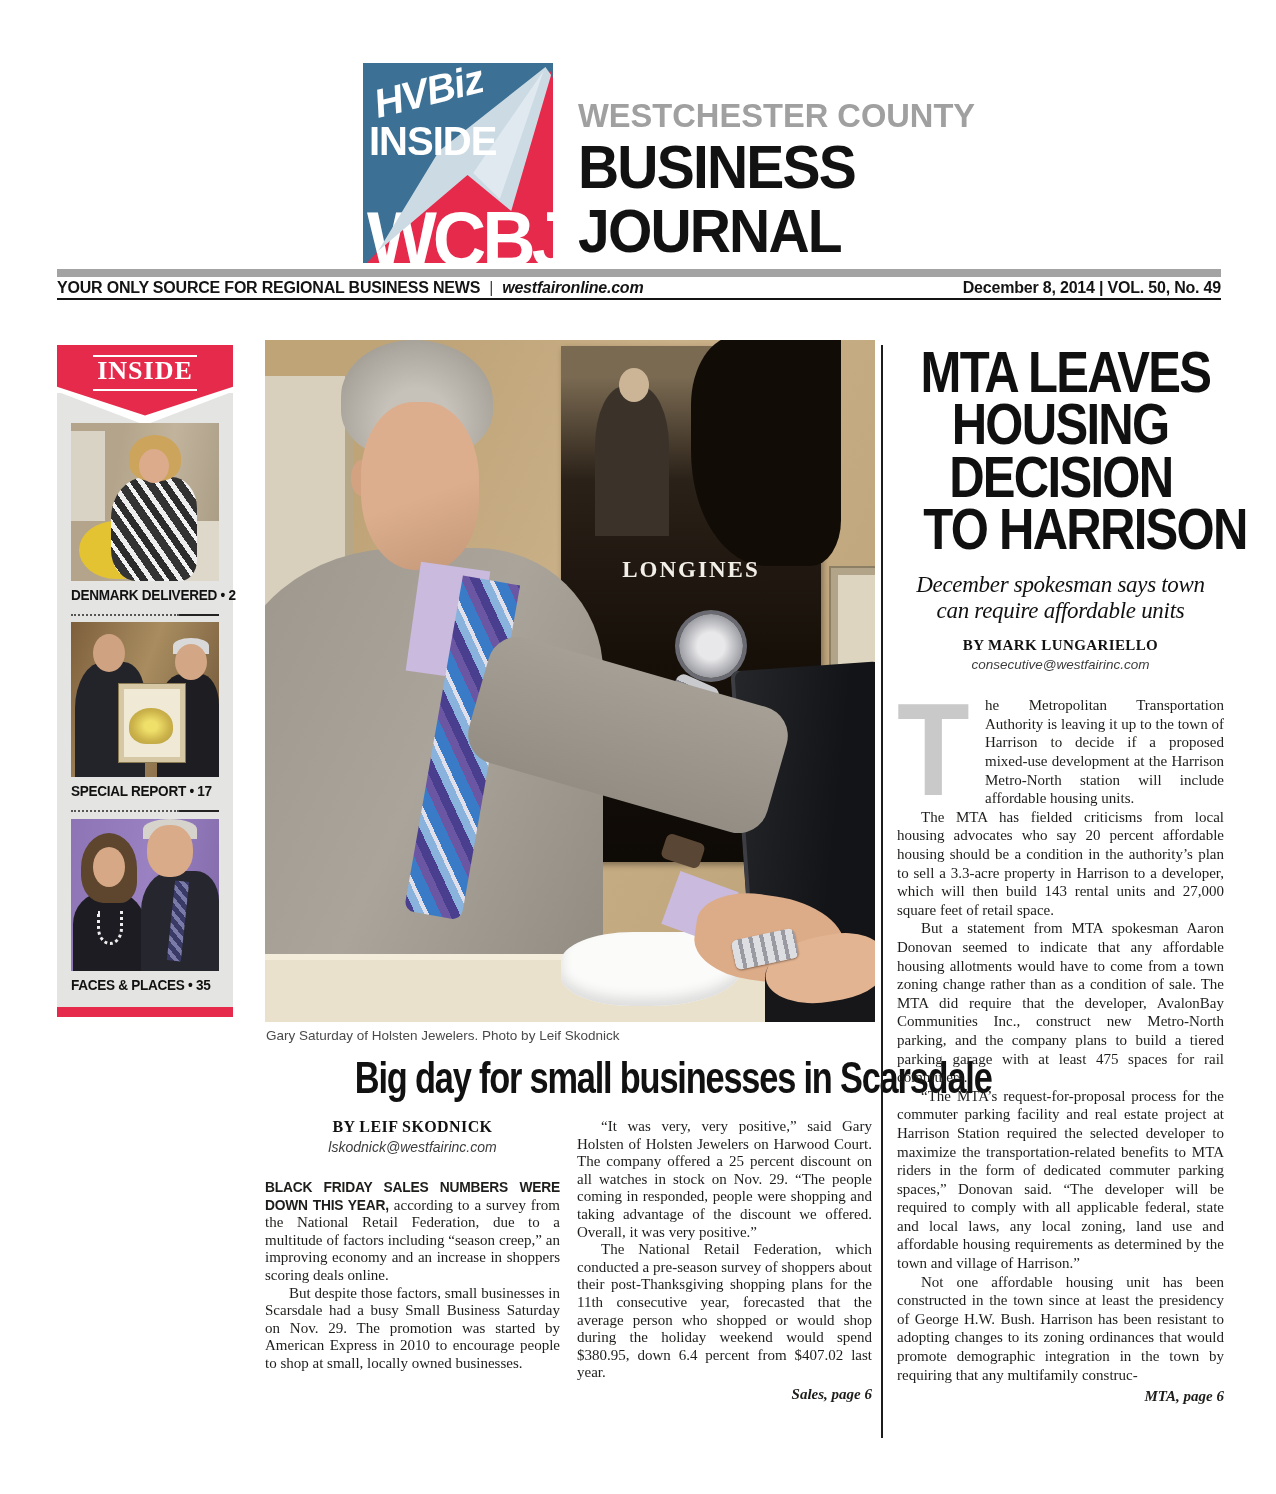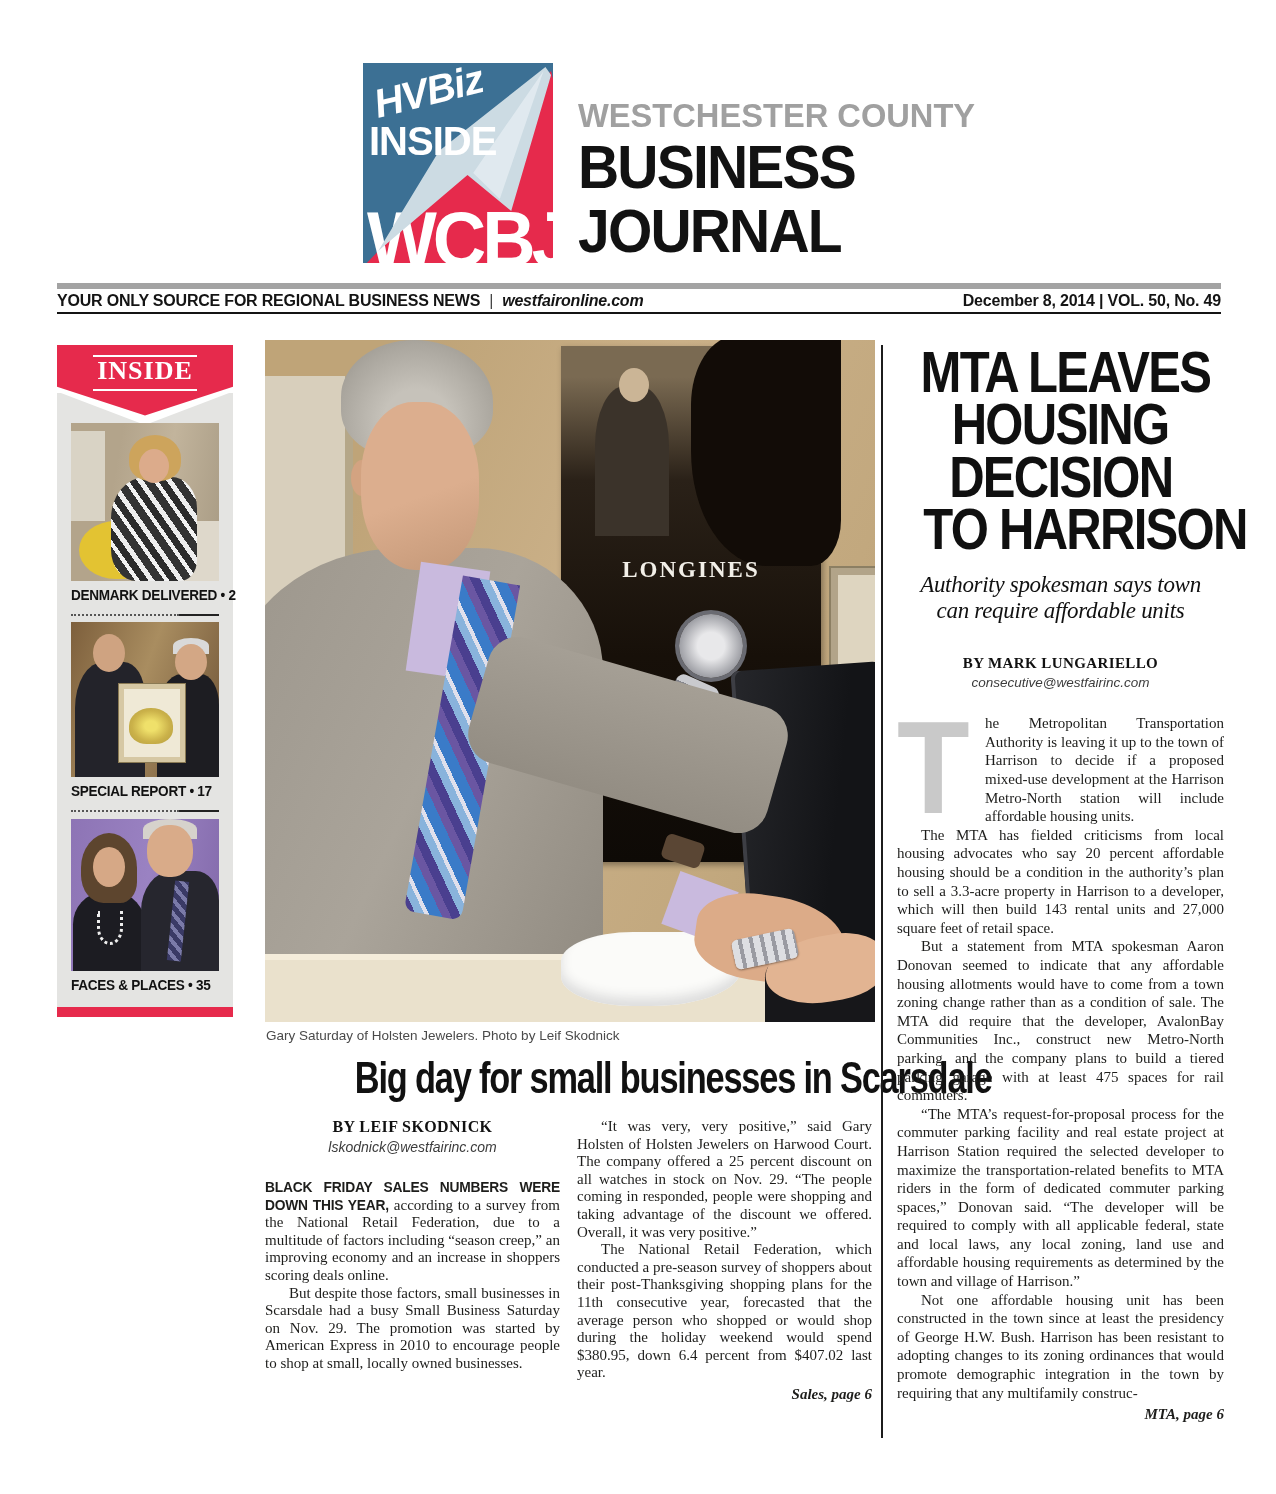--- a/index.html
+++ b/index.html
@@ -16,21 +16,21 @@
   .logo-wcbj{position:absolute;left:4px;bottom:-14px;color:#fff;font:bold 74px/1 "Liberation Sans",sans-serif;letter-spacing:-4px;transform:scaleY(1.05);}
   .logo-curl{position:absolute;inset:0;background:var(--curl);clip-path:polygon(96% 2%,99% 6%,78% 74%,55% 56%,8% 94%,40% 44%);}
   .logo-curl2{position:absolute;inset:0;background:#e8f0f3;clip-path:polygon(95% 4%,72% 68%,58% 55%);opacity:.7;}
   .logo-hvbiz{position:absolute;left:10px;top:8px;color:#fff;font:bold italic 40px/1 "Liberation Sans",sans-serif;transform:rotate(-14deg);letter-spacing:-1px;}
   .logo-inside{position:absolute;left:6px;top:58px;color:#fff;font:bold 40px/1 "Liberation Sans",sans-serif;letter-spacing:-1px;}
   .masthead-text{position:absolute;left:578px;top:98px;}
   .kicker{color:var(--kicker);font:bold 34px/1 "Liberation Sans",sans-serif;letter-spacing:0;white-space:nowrap;transform:scaleX(.96);transform-origin:left;}
   .mast-title{color:#121212;font:bold 62px/0.93 "Liberation Sans",sans-serif;letter-spacing:-2px;transform:scaleX(.92);transform-origin:left;margin-top:6px;}
 
   
-  .tagbar{position:absolute;left:57px;right:55px;top:283px;height:31px;border-top:6px solid #a3a3a3;border-bottom:2px solid #141414;display:flex;align-items:center;justify-content:space-between;font-family:"Liberation Sans",sans-serif;}
+  .tagbar{position:absolute;left:57px;right:55px;top:269px;height:31px;border-top:8px solid #a3a3a3;border-bottom:2px solid #141414;display:flex;align-items:center;justify-content:space-between;font-family:"Liberation Sans",sans-serif;}
   .tag-left{font-weight:bold;font-size:16px;color:#141414;letter-spacing:-.2px;display:flex;align-items:center;gap:9px;}
   .tag-site{font-style:italic;font-weight:bold;}
   .tag-sep{font-weight:normal;color:#444;}
   .tag-date{font-weight:bold;font-size:16px;color:#141414;letter-spacing:-.2px;}
 
   
   .sidebar{position:absolute;left:57px;top:345px;width:176px;}
   .sb-graybody{position:absolute;left:0;top:48px;width:176px;height:614px;background:var(--gray-bg);}
   .sb-chevron-white{position:absolute;left:0;top:0;width:176px;height:80px;background:#fff;clip-path:polygon(0 0,100% 0,100% 58%,50% 100%,0 58%);}
   .sb-banner{position:absolute;left:0;top:0;width:176px;height:72px;background:var(--red);clip-path:polygon(0 0,100% 0,100% 58%,50% 98%,0 58%);display:flex;justify-content:center;}
@@ -111,21 +111,21 @@
   .indent{text-indent:24px;}
   .jump{text-align:right;font:bold italic 15px "Liberation Serif",serif;margin-top:4px;}
 
   
   .vrule{position:absolute;left:881px;top:345px;width:2px;height:1093px;background:#1c1c1c;}
   .right-col{position:absolute;left:897px;top:346px;width:327px;}
   .r-headline{text-align:center;}
   .r-headline div{white-space:nowrap;}
   .r-headline span{display:inline-block;font:bold 57px/0.92 "Liberation Sans",sans-serif;letter-spacing:-2px;color:#101010;transform:scaleX(.86);transform-origin:center;}
   .r-subhead{margin-top:16px;text-align:center;font:italic 23px/1.12 "Liberation Serif",serif;color:#111;letter-spacing:-.3px;}
-  .r-byline{margin-top:32px;text-align:center;}
+  .r-byline{margin-top:14px;text-align:center;}
   .r-byline .byline{font-size:15px;}
   .r-byline .byline-email{font-size:13.5px;}
   .r-body{margin-top:14px;font:15px/18.6px "Liberation Serif",serif;color:var(--ink);text-align:justify;}
   .dropcap{float:left;width:76px;height:92px;margin:6px 12px 2px 0;color:var(--dropcap);font:bold 132px/0.72 "Liberation Sans",sans-serif;transform:scaleX(.9);transform-origin:left top;}
 </style>
 </head>
 <body>
 
 <div class="page">
 
@@ -253,21 +253,21 @@
   <div class="vrule"></div>
 
   <div class="right-col">
     <div class="r-headline">
       <div><span>MTA LEAVES</span></div>
       <div><span>HOUSING</span></div>
       <div><span>DECISION</span></div>
       <div><span>TO HARRISON</span></div>
     </div>
     <div class="r-subhead">
-      <div>Authority spokesman says town</div>
+      <div>December spokesman says town</div>
       <div>can require affordable units</div>
     </div>
     <div class="r-byline byline-block">
       <div class="byline">BY MARK LUNGARIELLO</div>
       <div class="byline-email">consecutive@westfairinc.com</div>
     </div>
     <div class="r-body">
       <span class="dropcap">T</span>
       <p>he Metropolitan Transportation Authority is leaving it up to the town of Harrison to decide if a proposed mixed-use development at the Harrison Metro-North station will include affordable housing units.</p>
       <p class="indent">The MTA has fielded criticisms from local housing advocates who say 20 percent affordable housing should be a condition in the authority’s plan to sell a 3.3-acre property in Harrison to a developer, which will then build 143 rental units and 27,000 square feet of retail space.</p>

